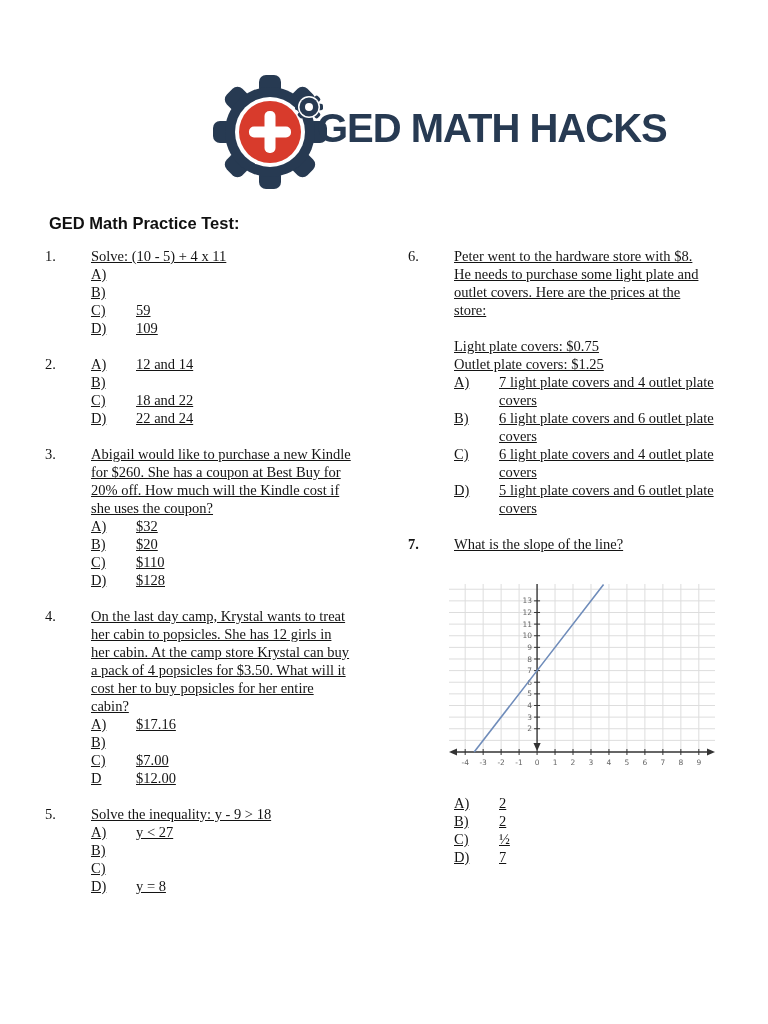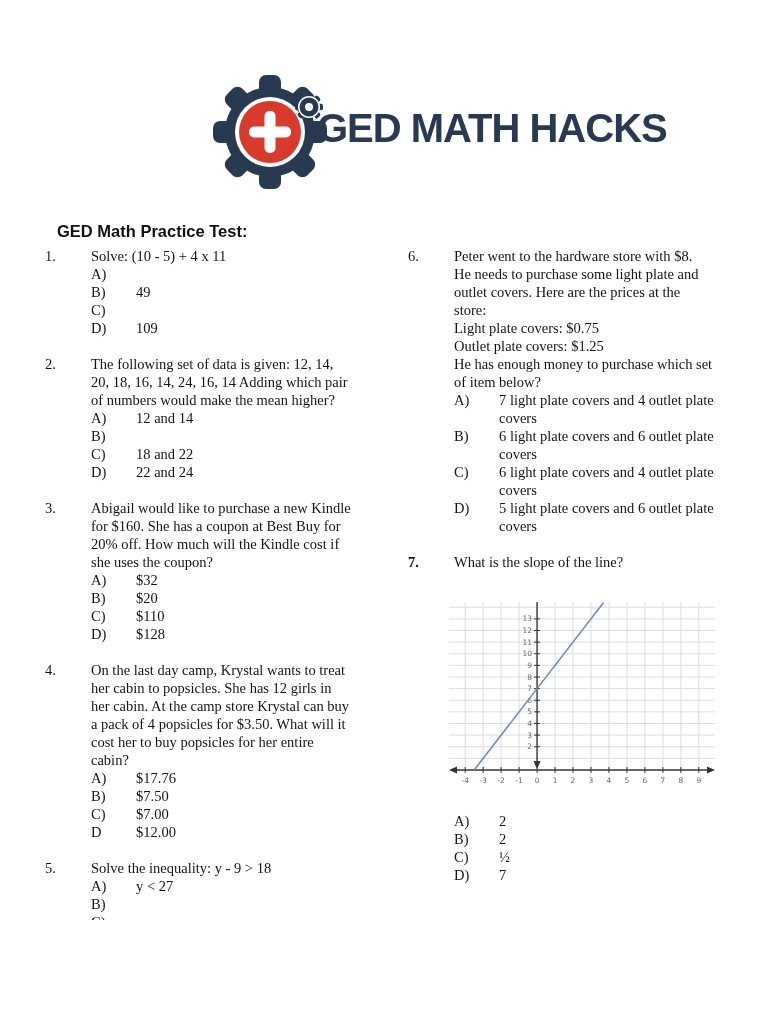--- a/index.html
+++ b/index.html
@@ -6,34 +6,34 @@
   .page{position:relative;width:768px;height:920px;background:#ffffff;overflow:hidden;
         font-family:"Liberation Serif", serif;color:#141414;}
 
   
   .logo{position:absolute;left:213px;top:70px;width:420px;height:120px;}
   .logo-gear{position:absolute;left:0;top:0;}
   .logo-text{position:absolute;left:104px;top:36px;font-family:"Liberation Sans",sans-serif;
              font-weight:800;font-size:40px;letter-spacing:-1px;white-space:nowrap;}
 
   
-  .heading{position:absolute;left:45px;top:210px;margin:12px;font-family:"Liberation Sans",sans-serif;
+  .heading{position:absolute;left:45px;top:210px;margin:4px;font-family:"Liberation Sans",sans-serif;
            font-weight:700;font-size:16.5px;color:#111;}
 
   
   .col{position:absolute;top:247px;font-size:14.5px;line-height:18px;}
   .col-left{left:45px;width:315px;}
   .col-right{left:408px;width:320px;}
 
   .question{display:flex;margin-bottom:18px;}
   .q-number{flex:0 0 46px;}
   .q-number.bold{font-weight:700;}
-  .q-body{flex:1;min-width:0;}
+  .q-body{flex:1;min-width:0;text-decoration:underline;}
   .q-par{white-space:pre-line;}
-  .q-par + .q-par{}
+  .q-par + .q-par{margin-top:18px;}
   .option-row{display:flex;}
   .option-letter{flex:0 0 45px;}
   .option-text{flex:1;white-space:pre-line;}
 
   .chart-wrap{margin:27px 0 22px -7px;width:272px;}
   .chart-wrap svg{display:block;}
 </style>
 </head>
 <body>
 
@@ -82,41 +82,36 @@
       <div class="q-paragraphs">
             <div class="q-par">Solve: (10 - 5) + 4 x 11</div>
           </div>
       <div class="q-chart-slot"></div>
       <div class="q-options">
             <div class="option-row">
               <span class="option-letter">A)</span>
             </div>
             <div class="option-row">
               <span class="option-letter">B)</span>
-              <span class="option-text">49</span>
-            </div>
-            <div class="option-row">
-              <span class="option-letter">C)</span>
+            </div>
+            <div class="option-row">
+              <span class="option-letter">C)</span>
+              <span class="option-text">59</span>
             </div>
             <div class="option-row">
               <span class="option-letter">D)</span>
               <span class="option-text">109</span>
             </div>
           </div>
     </div>
   </div>
 
   <div class="question">
     <div class="q-number">2.</div>
     <div class="q-body">
-      <div class="q-paragraphs">
-            <div class="q-par">The following set of data is given: 12, 14,
-20, 18, 16, 14, 24, 16, 14 Adding which pair
-of numbers would make the mean higher?</div>
-          </div>
       <div class="q-chart-slot"></div>
       <div class="q-options">
             <div class="option-row">
               <span class="option-letter">A)</span>
               <span class="option-text">12 and 14</span>
             </div>
             <div class="option-row">
               <span class="option-letter">B)</span>
             </div>
             <div class="option-row">
@@ -129,21 +124,21 @@
             </div>
           </div>
     </div>
   </div>
 
   <div class="question">
     <div class="q-number">3.</div>
     <div class="q-body">
       <div class="q-paragraphs">
             <div class="q-par">Abigail would like to purchase a new Kindle
-for $160. She has a coupon at Best Buy for
+for $260. She has a coupon at Best Buy for
 20% off. How much will the Kindle cost if
 she uses the coupon?</div>
           </div>
       <div class="q-chart-slot"></div>
       <div class="q-options">
             <div class="option-row">
               <span class="option-letter">A)</span>
               <span class="option-text">$32</span>
             </div>
             <div class="option-row">
@@ -170,25 +165,24 @@
 her cabin to popsicles. She has 12 girls in
 her cabin. At the camp store Krystal can buy
 a pack of 4 popsicles for $3.50. What will it
 cost her to buy popsicles for her entire
 cabin?</div>
           </div>
       <div class="q-chart-slot"></div>
       <div class="q-options">
             <div class="option-row">
               <span class="option-letter">A)</span>
-              <span class="option-text">$17.76</span>
-            </div>
-            <div class="option-row">
-              <span class="option-letter">B)</span>
-              <span class="option-text">$7.50</span>
+              <span class="option-text">$17.16</span>
+            </div>
+            <div class="option-row">
+              <span class="option-letter">B)</span>
             </div>
             <div class="option-row">
               <span class="option-letter">C)</span>
               <span class="option-text">$7.00</span>
             </div>
             <div class="option-row">
               <span class="option-letter">D</span>
               <span class="option-text">$12.00</span>
             </div>
           </div>
@@ -225,22 +219,20 @@
   <div class="question">
     <div class="q-number">6.</div>
     <div class="q-body">
       <div class="q-paragraphs">
             <div class="q-par">Peter went to the hardware store with $8.
 He needs to purchase some light plate and
 outlet covers. Here are the prices at the
 store:</div>
             <div class="q-par">Light plate covers: $0.75
 Outlet plate covers: $1.25</div>
-            <div class="q-par">He has enough money to purchase which set
-of item below?</div>
           </div>
       <div class="q-chart-slot"></div>
       <div class="q-options">
             <div class="option-row">
               <span class="option-letter">A)</span>
               <span class="option-text">7 light plate covers and 4 outlet plate
 covers</span>
             </div>
             <div class="option-row">
               <span class="option-letter">B)</span>

